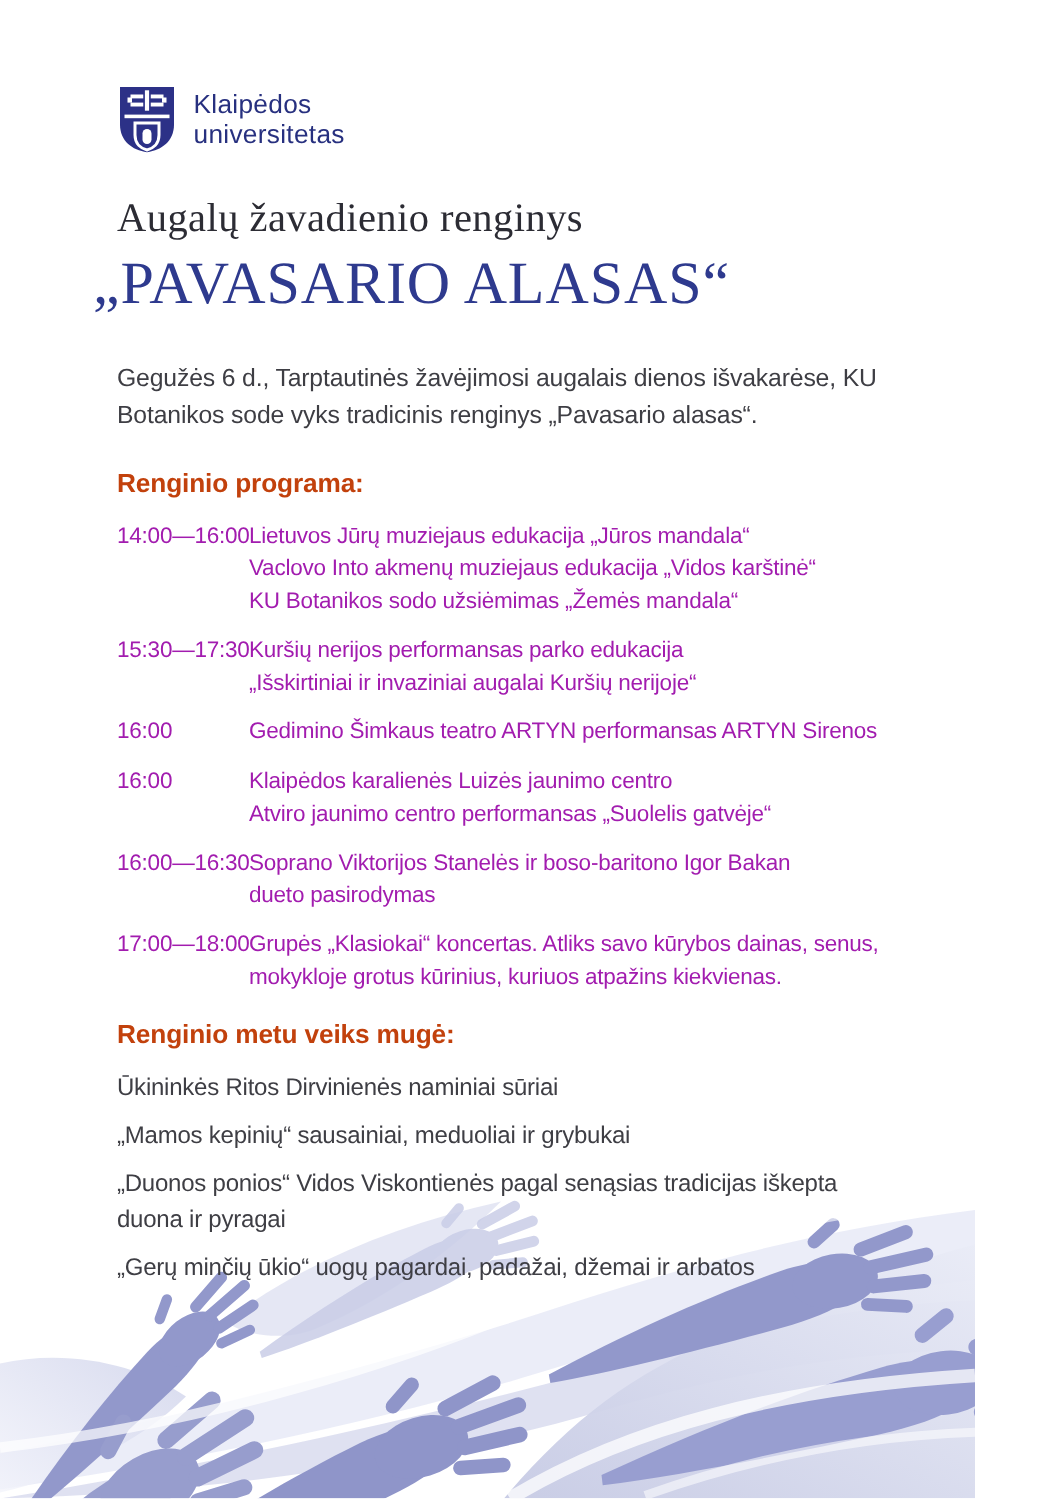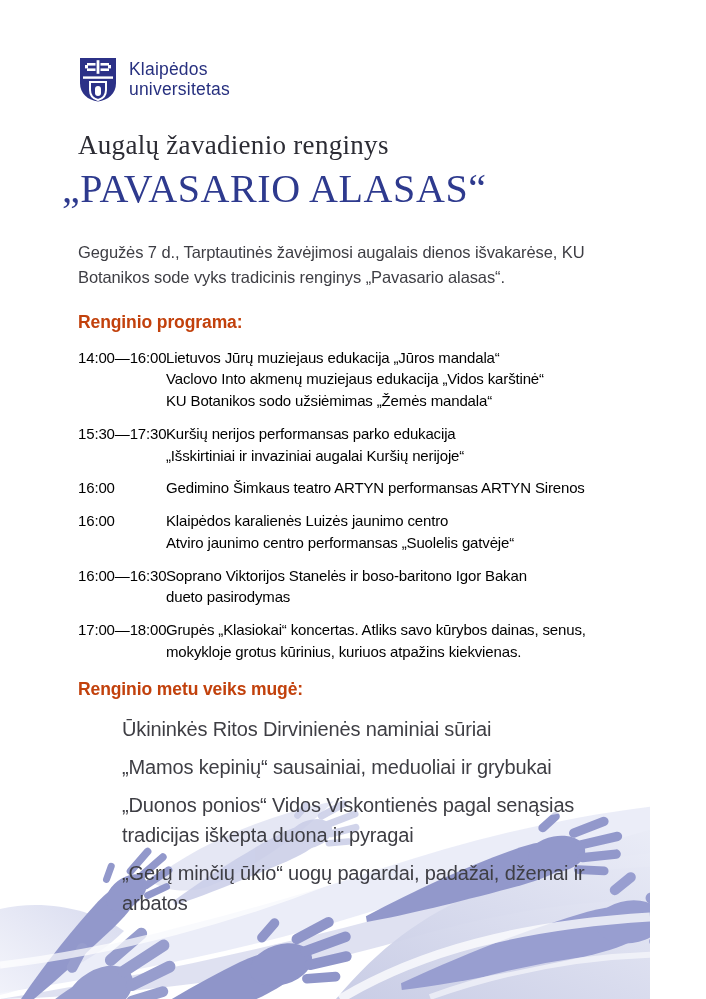--- a/index.html
+++ b/index.html
@@ -20,24 +20,24 @@
     margin:5px 0 16px -16px;font-family:"Liberation Serif","DejaVu Serif",serif;font-weight:500;
     font-size:40px;line-height:1.15;color:#2e3a8e;letter-spacing:.6px;
   }
   .intro{
     margin:28px 0 0;font-size:16.5px;line-height:1.5;color:#3e3e44;
     max-width:552px;letter-spacing:-0.1px;
   }
   .sec{margin:22px 0 0;font-size:17.5px;font-weight:700;color:#c2410c;letter-spacing:-0.1px;}
   .sec2{margin-top:16px;}
   .plist{margin-top:14px;}
-  .prow{display:flex;margin-bottom:11px;font-size:15px;line-height:1.45;color:#000000;letter-spacing:-0.15px;}
+  .prow{display:flex;margin-bottom:11px;font-size:15px;line-height:1.45;color:#a21caf;letter-spacing:-0.15px;}
   .ptime{width:88px;flex:none;white-space:nowrap;}
   .pdesc{flex:1;min-width:0;}
-  .mlist{margin-top:14px;max-width:488px;font-size:20px;line-height:1.5;color:#3e3e44;letter-spacing:-0.15px;margin-left:44px;}
+  .mlist{margin-top:14px;max-width:488px;font-size:16px;line-height:1.5;color:#3e3e44;letter-spacing:-0.15px;}
   .mitem{margin-bottom:8px;}
 </style>
 </head>
 <body>
 
 <div class="page">
 
   <svg class="hands" viewBox="0 0 706 240" preserveAspectRatio="none" aria-hidden="true">
     <defs>
       <g id="hand">
@@ -95,21 +95,21 @@
       </svg>
       <div class="logo-text">
         <div>Klaipėdos</div>
         <div>universitetas</div>
       </div>
     </header>
 
     <div class="subtitle">Augalų žavadienio renginys</div>
     <h1 class="title">„PAVASARIO ALASAS“</h1>
 
-    <p class="intro">Gegužės 7 d., Tarptautinės žavėjimosi augalais dienos išvakarėse, KU Botanikos sode vyks tradicinis renginys „Pavasario alasas“.</p>
+    <p class="intro">Gegužės 6 d., Tarptautinės žavėjimosi augalais dienos išvakarėse, KU Botanikos sode vyks tradicinis renginys „Pavasario alasas“.</p>
 
     <div class="sec">Renginio programa:</div>
     <div class="plist">
         <div class="prow">
           <div class="ptime">14:00—16:00</div>
           <div class="pdesc">
             <div class="pline">Lietuvos Jūrų muziejaus edukacija „Jūros mandala“</div>
             <div class="pline">Vaclovo Into akmenų muziejaus edukacija „Vidos karštinė“</div>
             <div class="pline">KU Botanikos sodo užsiėmimas „Žemės mandala“</div>
           </div>

